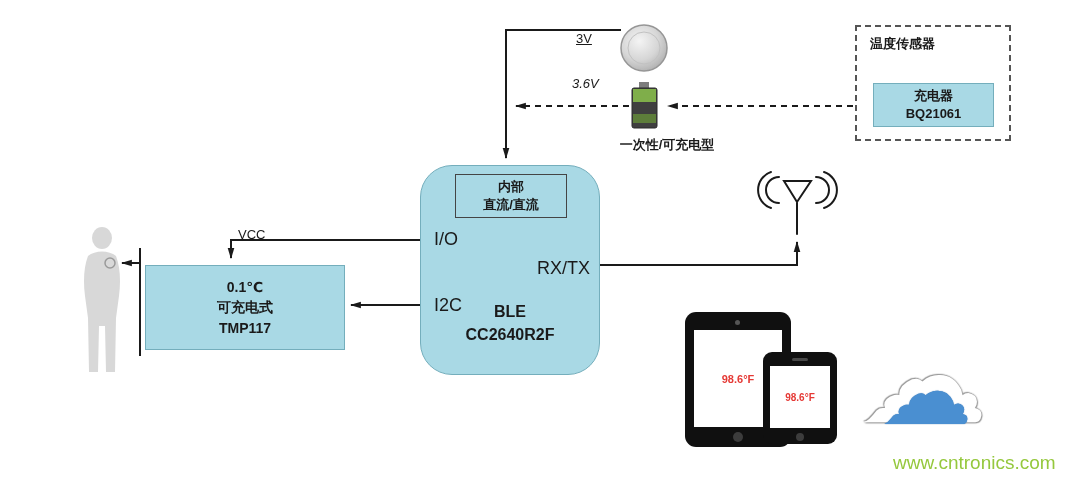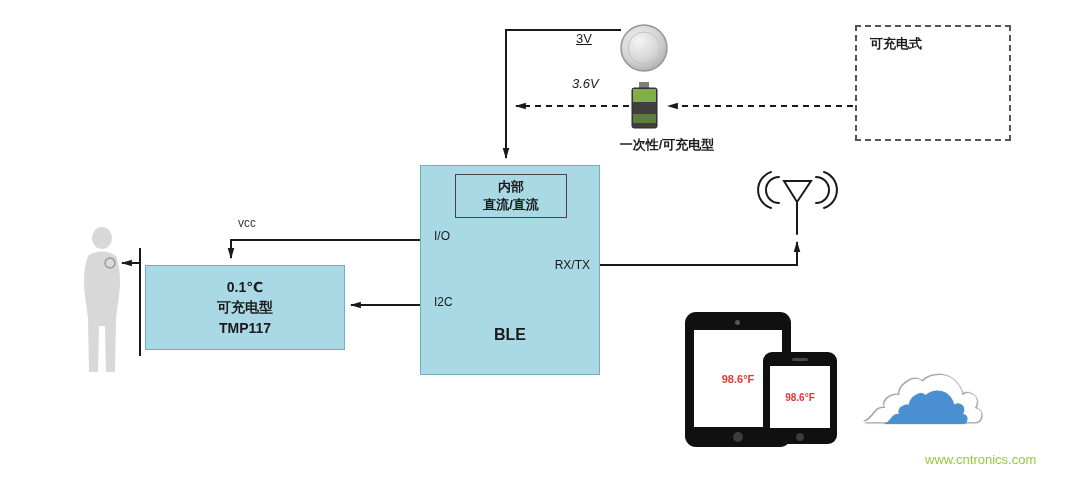--- a/index.html
+++ b/index.html
@@ -12,32 +12,32 @@
 
   
   .cyanbox{
     background:var(--box-fill,#a9d9e5);
     border:1px solid var(--box-border,#74aebc);
     box-sizing:border-box;z-index:2;
   }
   .sensor-box{left:145px;top:265px;width:200px;height:85px;display:flex;flex-direction:column;align-items:center;justify-content:center;}
   .sensor-box span{font-size:14px;font-weight:bold;line-height:1.45;}
 
-  .ble-box{left:420px;top:165px;width:180px;height:210px;}
+  .ble-box{left:420px;top:165px;width:180px;height:210px;border-radius:32px;}
   .dcdc-box{left:34px;top:8px;width:112px;height:44px;border:1px solid #444;background:var(--box-fill,#a9d9e5);
     display:flex;flex-direction:column;align-items:center;justify-content:center;box-sizing:border-box;}
   .dcdc-box span{font-size:13px;font-weight:bold;line-height:1.35;}
-  .port{font-size:12px;line-height:1;}
+  .port{font-size:18px;line-height:1;}
   .port-io{left:13px;top:64px;}
   .port-i2c{left:13px;top:130px;}
   .port-rxtx{right:9px;top:93px;}
   .ble-name{left:0;bottom:28px;width:100%;text-align:center;}
   .ble-name div{font-size:16px;font-weight:bold;line-height:1.4;}
 
-  .vcc-label{left:238px;top:219px;font-size:10px;font-family:Liberation Mono, monospace;}
+  .vcc-label{left:238px;top:227px;font-size:13px;}
   .v3-label{left:576px;top:31px;font-size:13px;text-decoration:underline;}
   .v36-label{left:572px;top:76px;font-size:13px;font-style:italic;}
   .battery-note{left:592px;top:136px;width:150px;text-align:center;font-size:13px;font-weight:bold;}
 
   .recharge-group{left:855px;top:25px;width:156px;height:116px;border:2px dashed #555;box-sizing:border-box;z-index:2;}
   .recharge-label{left:13px;top:8px;font-size:13px;font-weight:bold;}
   .charger-box{left:16px;top:56px;width:121px;height:44px;display:flex;flex-direction:column;align-items:center;justify-content:center;}
   .charger-box span{font-size:13px;font-weight:bold;line-height:1.35;}
 
   
@@ -54,21 +54,21 @@
   .phone-home{left:33px;top:81px;width:8px;height:8px;border-radius:50%;background:#3c3c3c;}
   .phone .reading{font-size:10px;}
 
   
   .cloud-wrap{left:858px;top:330px;width:155px;height:115px;z-index:2;}
   .cloud-back{position:absolute;left:0;top:-18px;font-size:130px;line-height:1;color:#fff;
     text-shadow:0 0 2px #9a9a9a,0 0 2px #9a9a9a,1px 1px 1px #9a9a9a,-1px -1px 1px #9a9a9a;}
   .cloud-front{position:absolute;left:22px;top:16px;font-size:92px;line-height:1;color:var(--cloud-blue,#4a8fd1);
     text-shadow:0 0 1px #2f6eae;}
 
-  .watermark{left:893px;top:452px;font-size:13px;color:var(--watermark-green,#95c83d);z-index:5;margin-left:32px;}
+  .watermark{left:893px;top:452px;font-size:19px;color:var(--watermark-green,#95c83d);z-index:5;}
 </style>
 </head>
 <body>
 
 <div class="canvas">
 
   <svg class="connectors" xmlns="http://www.w3.org/2000/svg">
     <defs>
       <marker id="arr" viewBox="0 0 10 6" refX="9" refY="3" markerWidth="11" markerHeight="8" orient="auto" markerUnits="userSpaceOnUse">
         <path d="M0,0 L10,3 L0,6 Z" fill="#1a1a1a"></path>
@@ -118,44 +118,49 @@
       <path d="M797,203 V234"></path>
       <path d="M779,177 A13,13 0 0 0 779,203"></path>
       <path d="M771,172 A19,19 0 0 0 771,208"></path>
       <path d="M816,177 A13,13 0 0 1 816,203"></path>
       <path d="M824,172 A19,19 0 0 1 824,208"></path>
     </g>
   </svg>
 
   <div class="abs cyanbox sensor-box">
     <span>0.1℃</span>
-    <span>可充电型</span>
+    <span>可充电式</span>
     <span>TMP117</span>
   </div>
 
   <div class="abs cyanbox ble-box">
     <div class="abs dcdc-box">
       <span>内部</span>
       <span>直流/直流</span>
     </div>
     <div class="abs port port-io">I/O</div>
     <div class="abs port port-i2c">I2C</div>
     <div class="abs port port-rxtx">RX/TX</div>
     <div class="abs ble-name">
       <div>BLE</div>
+      <div>CC2640R2F</div>
     </div>
   </div>
 
   <div class="abs vcc-label">VCC</div>
   <div class="abs v3-label">3V</div>
   <div class="abs v36-label">3.6V</div>
   <div class="abs battery-note">一次性/可充电型</div>
 
   <div class="abs recharge-group">
-    <div class="abs recharge-label">可充电式</div>
+    <div class="abs recharge-label">温度传感器</div>
+    <div class="abs cyanbox charger-box">
+      <span>充电器</span>
+      <span>BQ21061</span>
+    </div>
   </div>
 
   <div class="abs tablet">
     <div class="abs tablet-cam"></div>
     <div class="abs tablet-screen">
       <span class="reading">98.6°F</span>
     </div>
     <div class="abs tablet-home"></div>
   </div>
 

